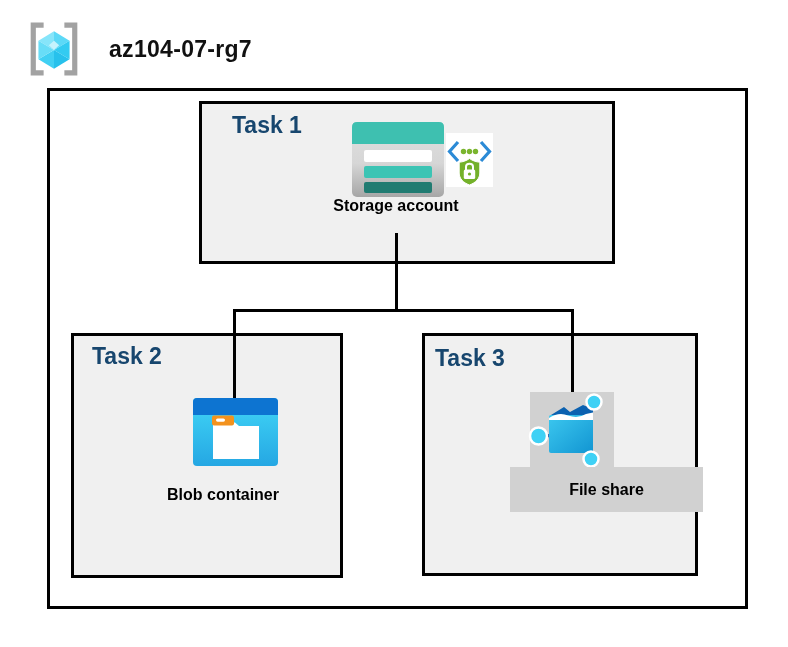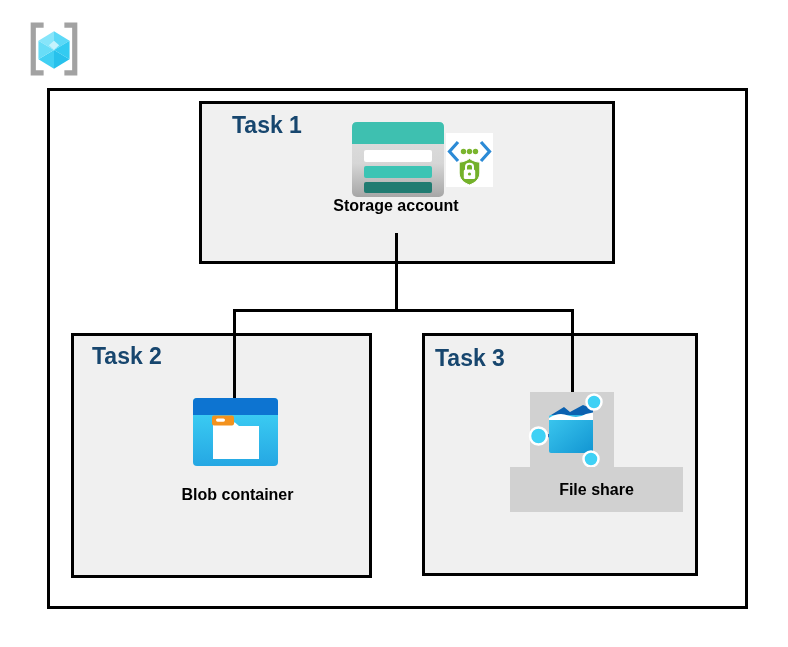--- a/index.html
+++ b/index.html
@@ -17,21 +17,21 @@
   .outer-box {
     position:absolute; left:47px; top:88px; width:701px; height:521px;
     border:3px solid #000000; box-sizing:border-box; background:#ffffff; z-index:0;
   }
   
   .task-box {
     position:absolute; background:#f0f0f0; border:3px solid #000000;
     box-sizing:border-box; z-index:1;
   }
   .task1 { left:199px; top:101px; width:416px; height:163px; }
-  .task2 { left:71px;  top:333px; width:301px; height:245px; }
+  .task2 { left:71px;  top:333px; width:272px; height:245px; }
   .task3 { left:422px; top:333px; width:276px; height:243px; }
   .task-label {
     position:absolute; font-size:23px; font-weight:bold; color:#17466e;text-align:center;
   }
   .task1 .task-label { left:30px; top:8px; }
   .task2 .task-label { left:18px; top:7px; }
   .task3 .task-label { left:10px; top:9px; }
   .item-label { position:absolute; font-size:16px; font-weight:bold; color:#000000; text-align:center; }
   .task1 .item-label { left:0; right:22px; top:93px; }
   .task2 .item-label { left:0; right:-32px; top:150px; }
@@ -45,41 +45,42 @@
   .icon-abs { position:absolute; z-index:3; }
   .storage-icon { left:352px; top:122px; width:92px; height:75px; }
   .badge-icon   { left:446px; top:133px; width:47px; height:54px; background:#ffffff; }
   .blob-icon    { left:193px; top:398px; width:85px; height:68px; }
   .fileshare-bg {
     position:absolute; left:530px; top:392px; width:84px; height:75px;
     background:#d1d1d1; z-index:3;
   }
   .fileshare-icon { left:528px; top:389px; width:88px; height:82px; z-index:4; }
   .fileshare-label-bg {
-    position:absolute; left:510px; top:467px; width:173px; height:45px;
+    position:absolute; left:510px; top:467px; width:193px; height:45px;
     background:#d1d1d1; z-index:4; text-align:center;
   }
   .fileshare-label-bg .item-label { position:static; line-height:45px; }
 </style>
 </head>
 <body>
 
 <div class="stage">
 
   <svg class="rg-icon" viewBox="0 0 54 54">
     <path d="M17,4 H7 V50 H17" fill="none" stroke="#a2a2a2" stroke-width="5"></path>
     <path d="M37,4 H47 V50 H37" fill="none" stroke="#a2a2a2" stroke-width="5"></path>
     <polygon points="27,10 12,19 27,28" fill="#86e5fa"></polygon>
     <polygon points="27,10 42,19 27,28" fill="#5cd9f7"></polygon>
     <polygon points="42,19 42,37 27,28" fill="#33cbf1"></polygon>
     <polygon points="42,37 27,46 27,28" fill="#27c1ec"></polygon>
     <polygon points="27,46 12,37 27,28" fill="#41d0f3"></polygon>
     <polygon points="12,37 12,19 27,28" fill="#68ddf7"></polygon>
     <polygon points="27,19 32,23.5 27,28 22,23.5" fill="#c6f3fd"></polygon>
   </svg>
+  <div class="rg-title">az104-07-rg7</div>
 
   <div class="outer-box"></div>
 
   <div class="task-box task1">
     <div class="task-label">Task 1</div>
     <div class="item-label">Storage account</div>
   </div>
 
   <div class="task-box task2">
     <div class="task-label">Task 2</div>

